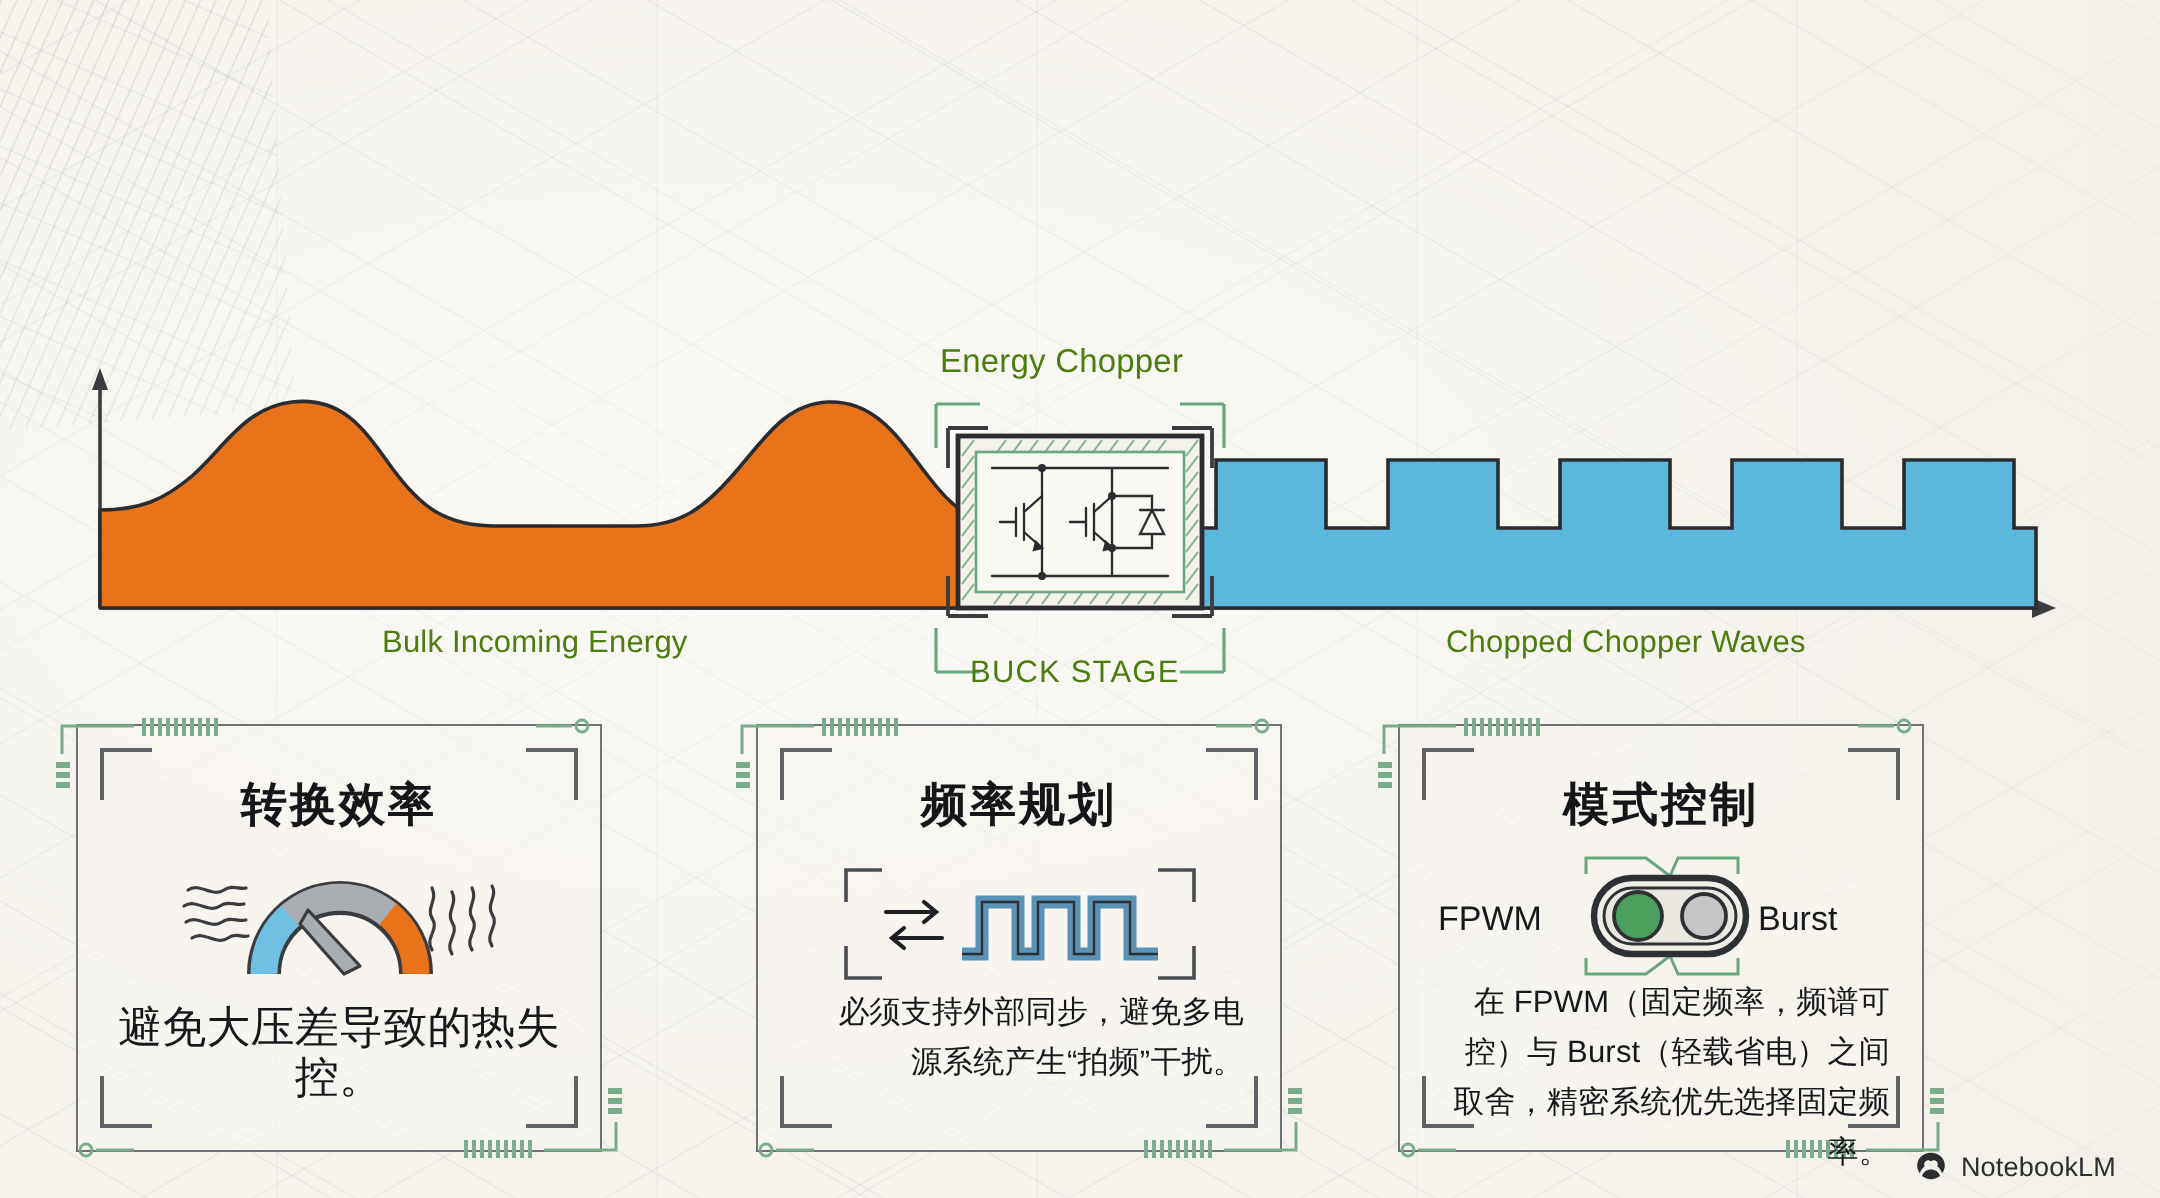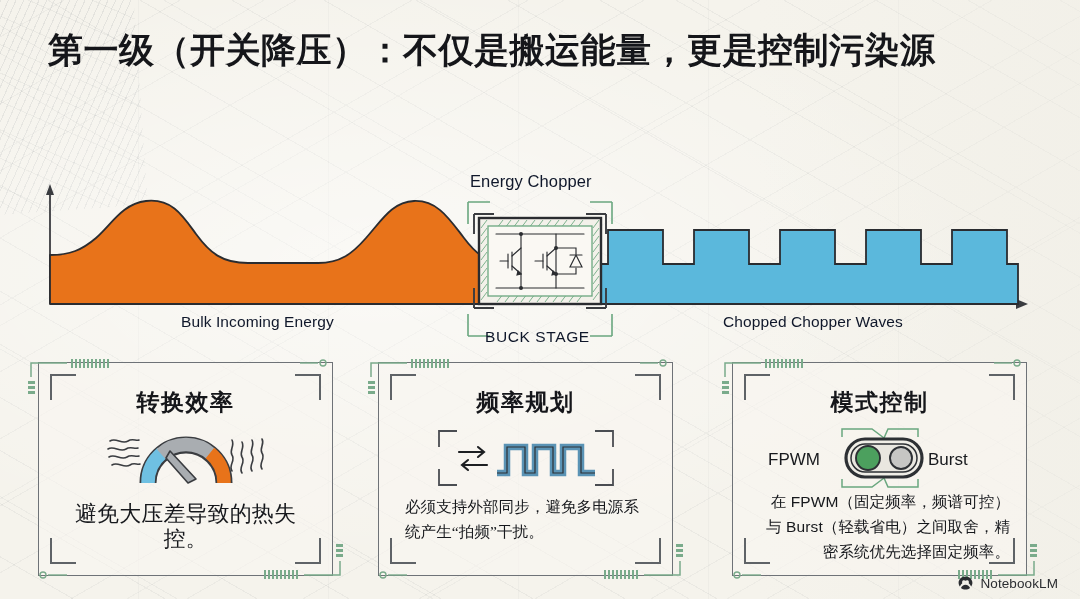--- a/index.html
+++ b/index.html
@@ -82,47 +82,47 @@
   .diagram {
     position: absolute;
     left: 0; top: 168px;
     width: 1080px; height: 175px;
   }
   .diagram svg { display: block; }
 
   .wave-caption {
     position: absolute;
     font-size: 15.5px;
-    color: #0f172a;
+    color: #4d7c0f;
     letter-spacing: .1px;
     white-space: nowrap;
   }
-  #cap-bulk  { left: 181px; top: 313px; text-align: center; }
+  #cap-bulk  { left: 191px; top: 313px; text-align: center; }
   #cap-chop  { left: 723px; top: 313px; }
   #cap-energy{ left: 470px; top: 172px; font-size: 16.5px; }
   #cap-buck  { left: 485px; top: 328px; font-size: 15.5px; letter-spacing: .6px; }
 
   
   .cards {
     position: absolute;
     left: 0; top: 362px;
     width: 1080px; height: 216px;
   }
   .card {
     position: absolute;
     top: 0;
-    width: 295px;
+    width: 263px;
     height: 214px;
     background: rgba(248,246,240,0.62);
     border: 1.6px solid #6e7277;
     box-sizing: border-box;
   }
   #card-0 { left: 38px; }
   #card-1 { left: 378px; }
-  #card-2 { left: 732px; padding-left: 40px; }
+  #card-2 { left: 699px; padding-left: 40px; }
 
   
   .tech-orn { position: absolute; pointer-events: none; }
   .tech-orn svg { display: block; overflow: visible; }
 
   .card-inner-corner {
     position: absolute;
     width: 24px; height: 24px;
     border-color: #5f6367;
     border-style: solid;
@@ -143,36 +143,36 @@
     letter-spacing: 1.5px;
   }
   #card-0 .card-title, #card-1 .card-title { top: 24px; }
   #card-2 .card-title { top: 24px; }
 
   .card-icon {
     position: absolute;
     left: 0; right: 0;
     display: flex;
     justify-content: center;
-    align-items: flex-start;
+    align-items: flex-end;
   }
   #card-0 .card-icon { top: 62px; height: 70px; }
   #card-1 .card-icon { top: 62px; height: 70px; }
   #card-2 .card-icon { top: 60px; height: 70px; }
 
   .card-body {
     position: absolute;
     left: 20px; right: 20px;
     font-size: 15.5px;
     line-height: 25px;
     color: #16181c;
     letter-spacing: .1px;
   }
   #card-0 .card-body { top: 138px; text-align: center; font-size: 22px; }
-  #card-1 .card-body { top: 131px; text-align: left; left: 26px; right: 18px; font-family: Liberation Serif, serif; }
+  #card-1 .card-body { top: 131px; text-align: right; left: 26px; right: 18px; }
   #card-2 .card-body { top: 126px; text-align: right; left: 26px; right: 16px; }
 
   
   .watermark {
     position: absolute;
     right: 22px;
     bottom: 8px;
     display: flex;
     align-items: center;
     gap: 6px;
@@ -185,21 +185,20 @@
 </head>
 <body>
 
 <div id="slide">
 
   <div class="bg-layer bg-iso-a"></div>
   <div class="bg-layer bg-iso-b"></div>
   <div class="bg-left-grid"></div>
   <div class="bg-vignette"></div>
 
-  <div class="headline">第一级（开关降压）：不仅是搬运能量，更是控制污染源</div>
 
   <div class="diagram">
     <svg width="1080" height="175" viewBox="0 0 1080 175">
 
       <g stroke="#3a3c40" stroke-width="1.8" fill="none">
         <path d="M50,22 L50,136"></path>
         <path d="M50,136 L1022,136"></path>
       </g>
 
       <path d="M50,16 L46,27 L54,27 Z" fill="#3a3c40"></path>

